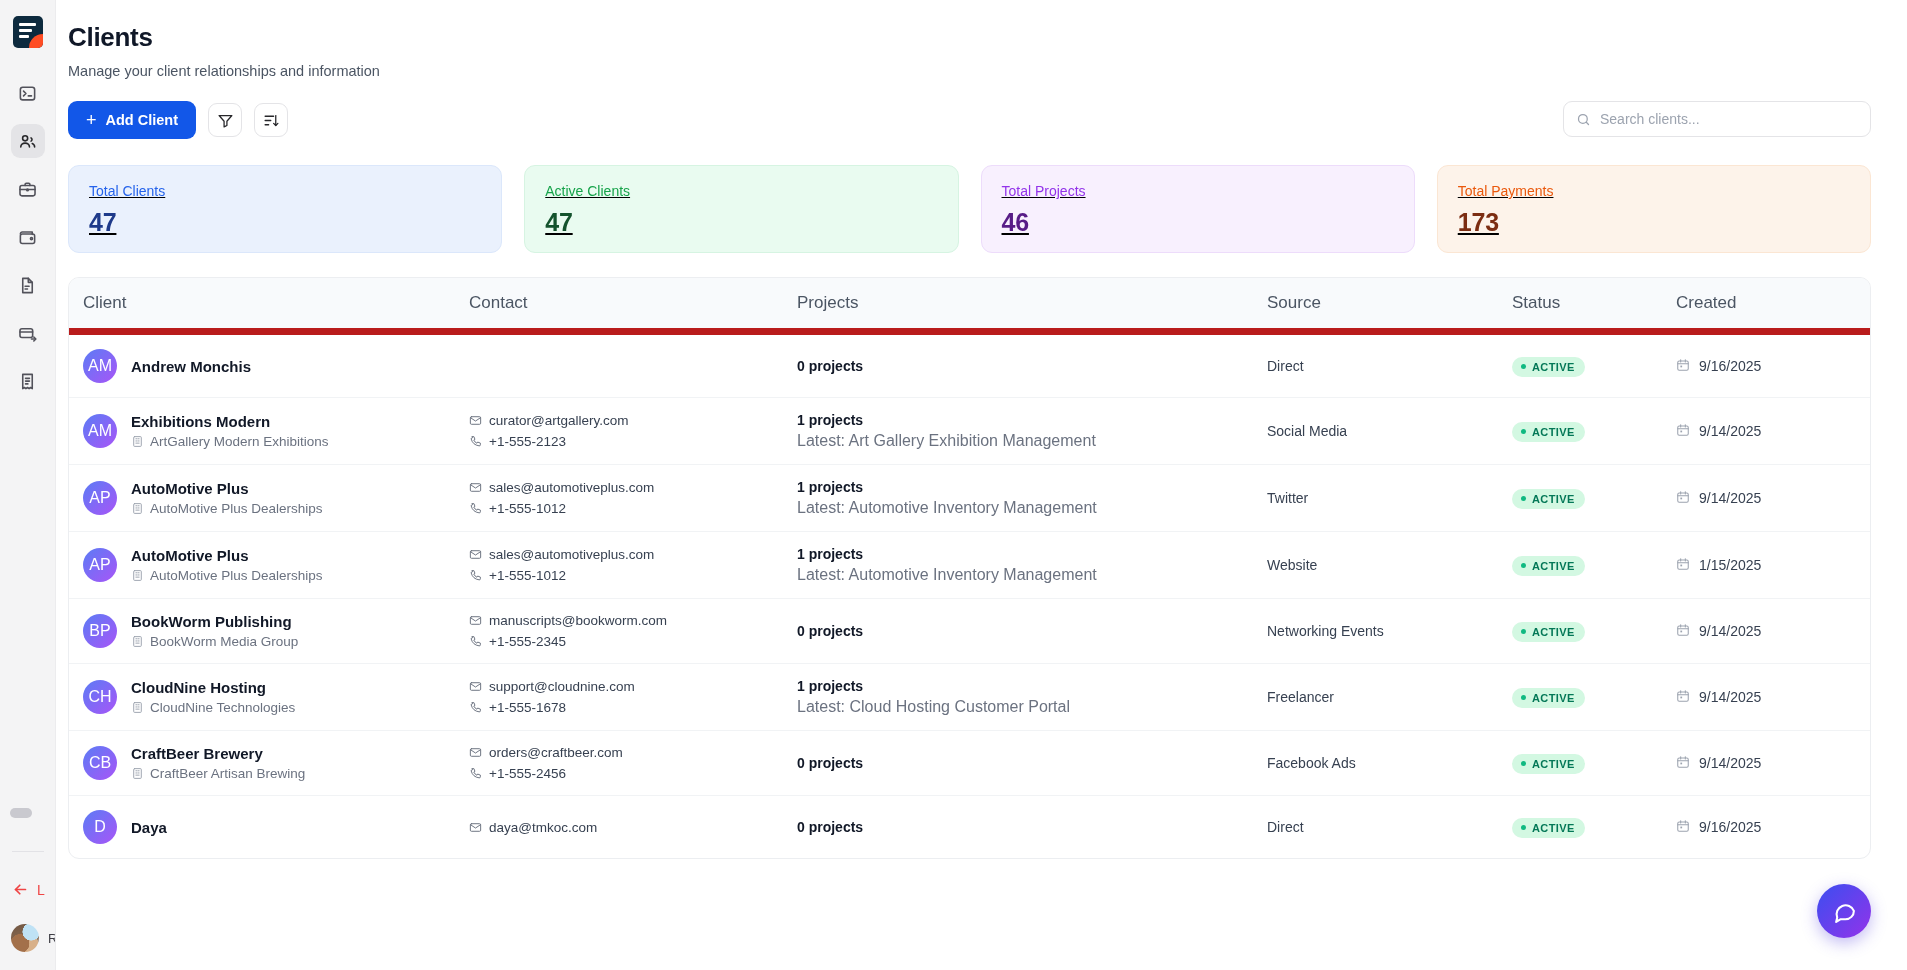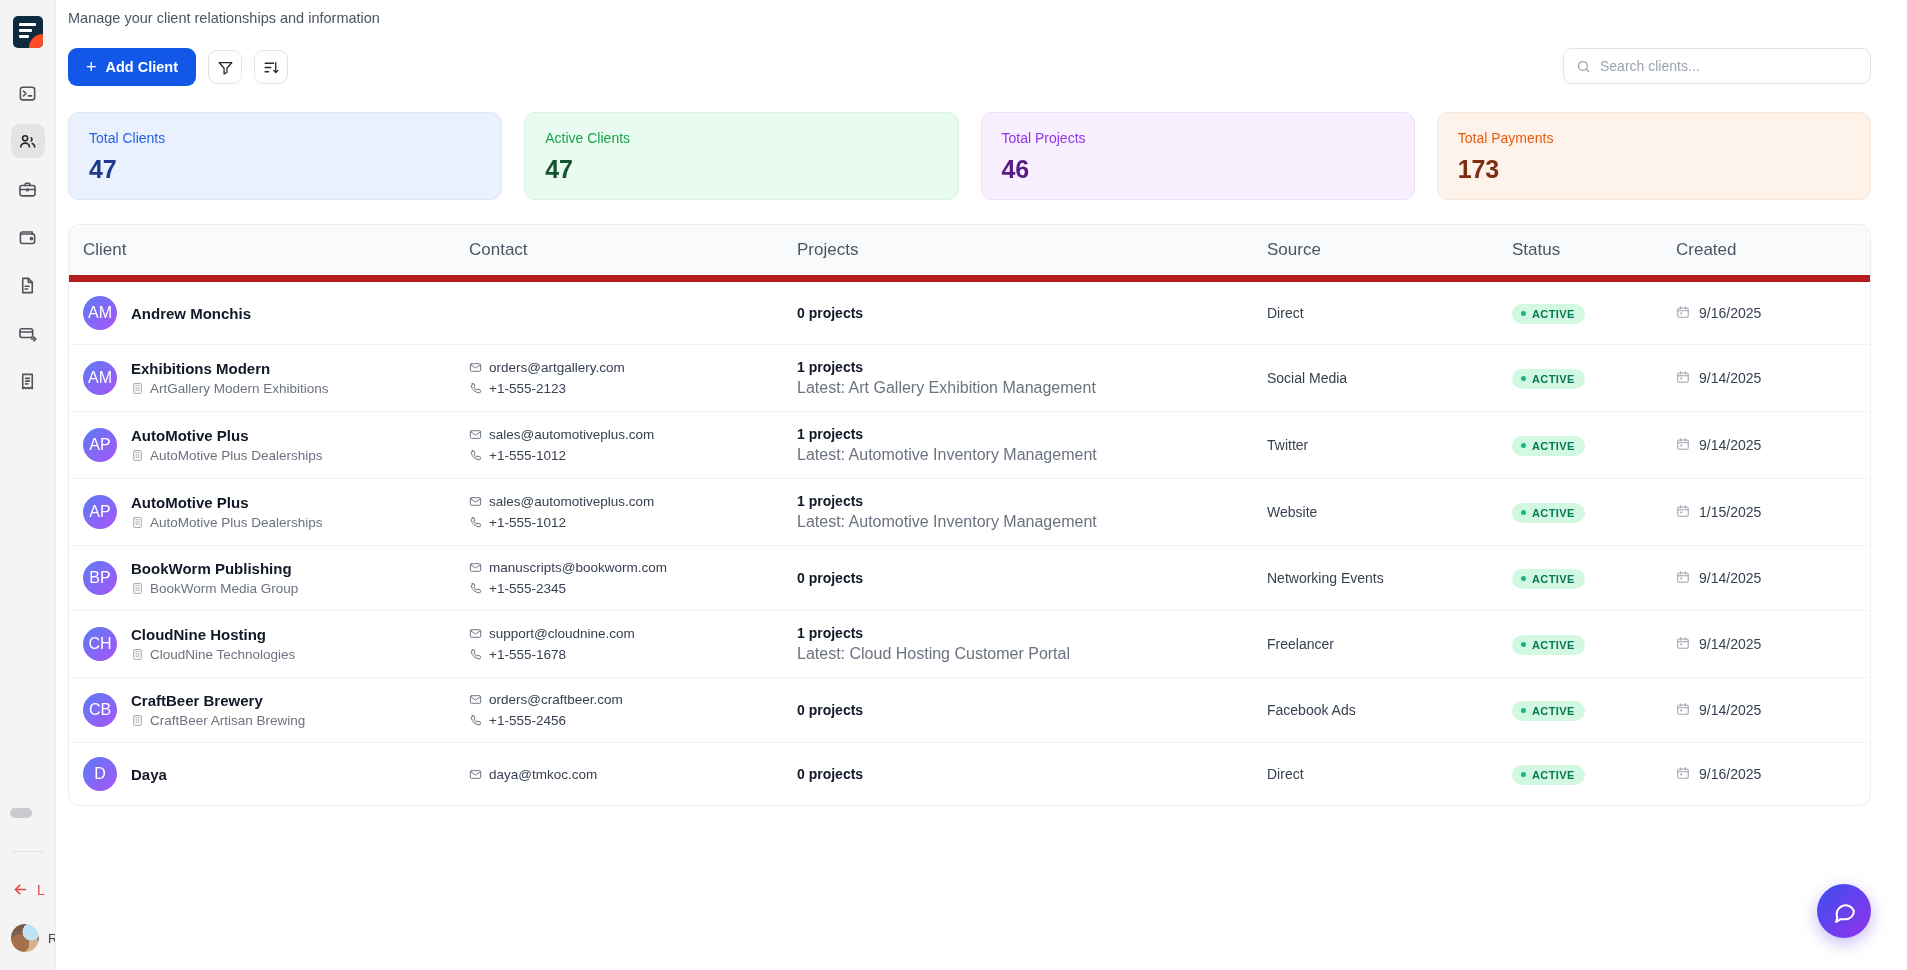--- a/index.html
+++ b/index.html
@@ -94,21 +94,21 @@
   .search-wrap svg { width: 15px; height: 15px; color: #9ca3af; flex:0 0 15px; }
   .search-wrap input {
     border: none; outline: none; width: 100%;
     font-size: 14px; color: #111827;
     font-family: "Liberation Sans", sans-serif;
     background: transparent;
   }
   .search-wrap input::placeholder { color: #9ca3af; }
 
   
-  .stats { display: flex; gap: 22px; margin-top: 26px; }
+  .stats { display: flex; gap: 22px; margin-top: 26px; text-decoration: underline; }
   .stat {
     flex: 1; height: 88px; border-radius: 11px;
     padding: 17px 20px 0 20px;
   }
   .stat .lbl { font-size: 14px; font-weight: 500; }
   .stat .val { font-size: 25px; font-weight: bold; margin-top: 9px; letter-spacing:-0.2px; }
   .stat.blue   { background:#eaf1fd; border:1px solid #dbe7fb; }
   .stat.blue .lbl { color:#2563eb; } .stat.blue .val { color:#1e3a8a; }
   .stat.green  { background:#e9fbf0; border:1px solid #d6f4e2; }
   .stat.green .lbl { color:#16a34a; } .stat.green .val { color:#14532d; }
@@ -265,20 +265,21 @@
         <span>L</span>
       </div>
       <div class="user-row">
         <div class="user-av"></div>
         <span class="user-name">R</span>
       </div>
     </div>
   </aside>
 
   <main class="main">
+    <h1 class="page-title">Clients</h1>
     <p class="page-sub">Manage your client relationships and information</p>
 
     <div class="toolbar">
       <button class="btn-primary">
         <span class="plus">+</span>
         <span>Add Client</span>
       </button>
       <button class="icon-btn">
         <svg viewBox="0 0 24 24" fill="none" stroke="currentColor" stroke-width="1.8" stroke-linecap="round" stroke-linejoin="round">
           <path d="M3 5h18l-7 8v6l-4 2v-8z"></path>
@@ -383,21 +384,21 @@
                     </div>
                   </div>
                 </div>
               </td>
               <td>
                 <div class="contact-line">
                   <svg viewBox="0 0 24 24" fill="none" stroke="currentColor" stroke-width="1.8" stroke-linecap="round" stroke-linejoin="round">
                     <rect x="2.5" y="5" width="19" height="14" rx="2"></rect>
                     <path d="M3 7l9 6 9-6"></path>
                   </svg>
-                  <span>orders@artgallery.com</span>
+                  <span>curator@artgallery.com</span>
                 </div>
                 <div class="contact-line">
                   <svg viewBox="0 0 24 24" fill="none" stroke="currentColor" stroke-width="1.8" stroke-linecap="round" stroke-linejoin="round">
                     <path d="M6 3h3l2 5-2.2 1.4a12 12 0 0 0 5.8 5.8L16 13l5 2v3a2 2 0 0 1-2.2 2A17.5 17.5 0 0 1 4 7.2 2 2 0 0 1 6 5z"></path>
                   </svg>
                   <span>+1-555-2123</span>
                 </div>
               </td>
               <td>
                 <div class="proj-count">1 projects</div>

